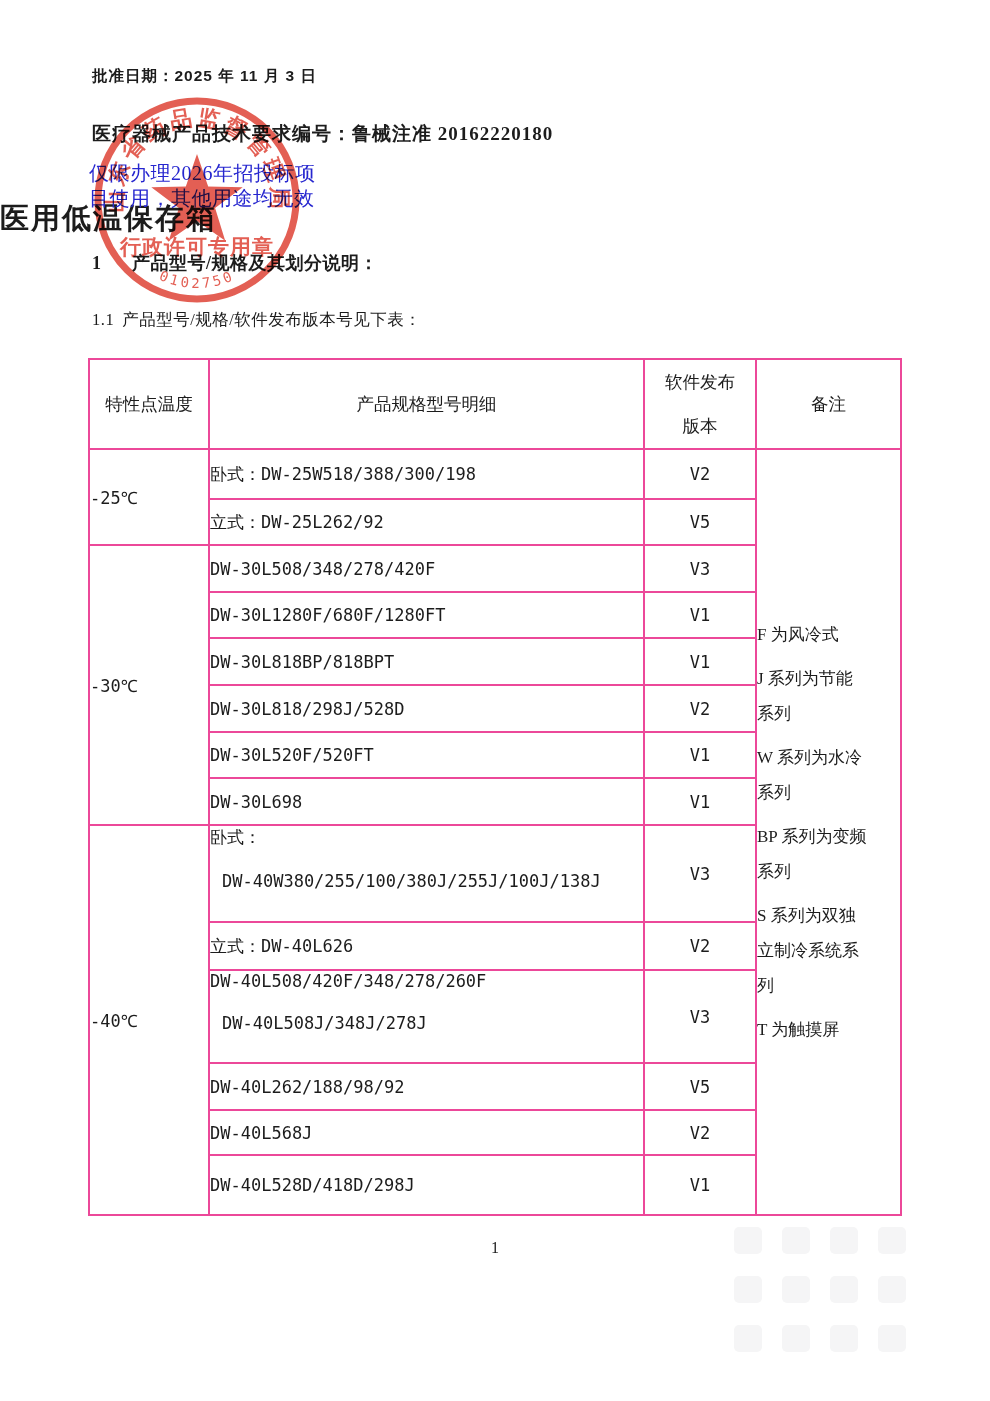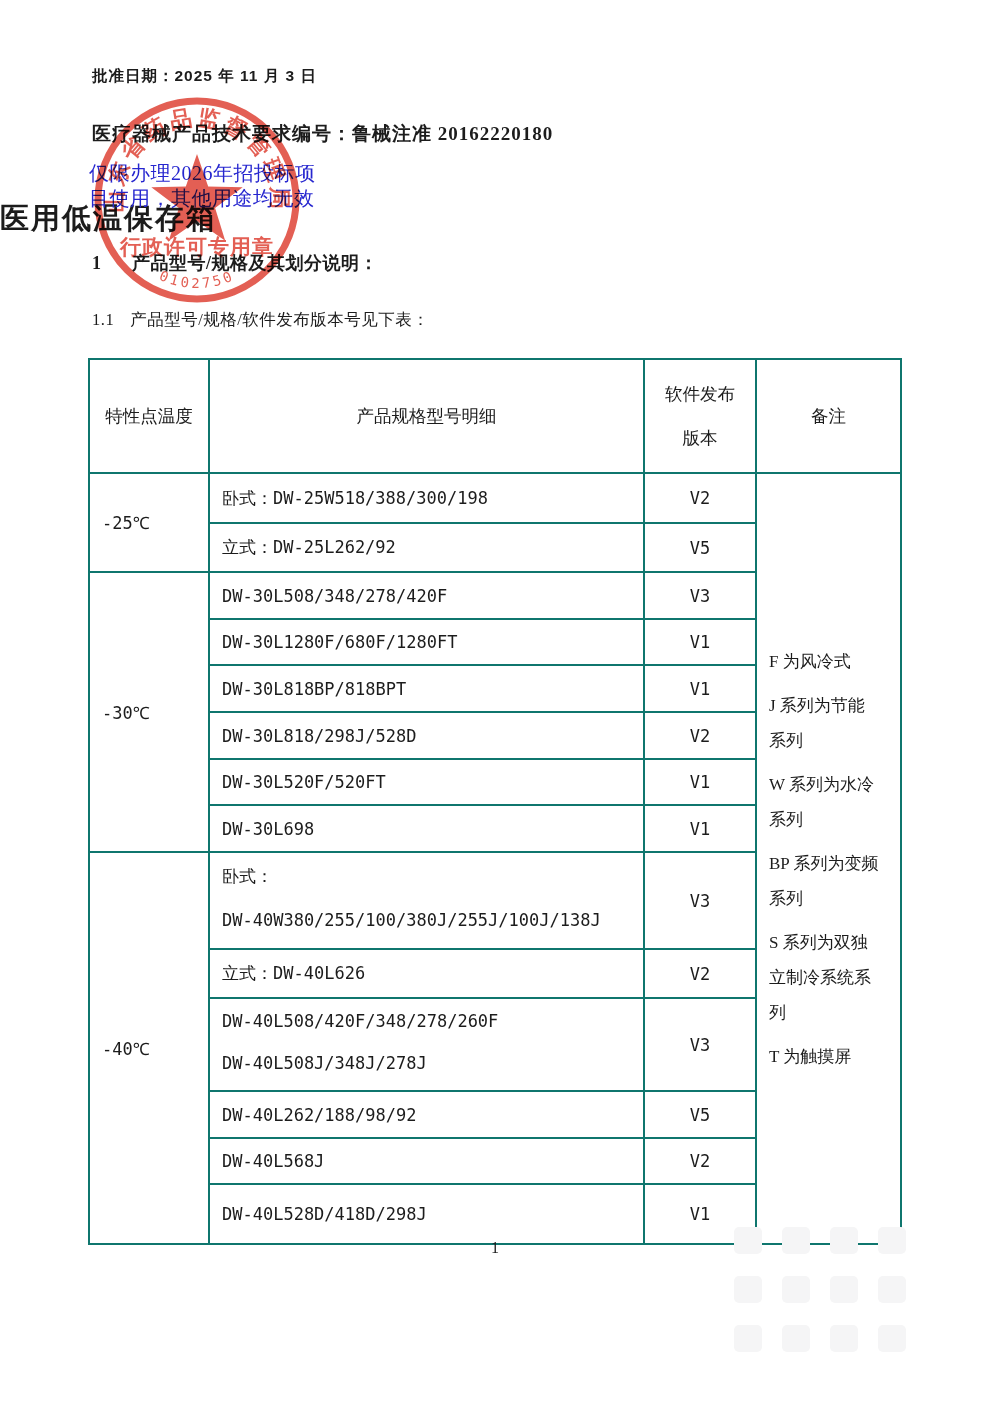--- a/index.html
+++ b/index.html
@@ -16,31 +16,31 @@
 
   .stamp { position:absolute; left:91px; top:94px; width:212px; height:212px;
            opacity:0.82; mix-blend-mode:multiply; z-index:4; pointer-events:none; }
 
   .title { position:absolute; left:0; right:0; top:180px; text-align:left;
            font-size:29px; font-weight:700; letter-spacing:2px; }
 
   .sec1  { position:absolute; left:92px; top:251px; font-size:18px; font-weight:700; letter-spacing:0.5px; }
   .sec1 .no { display:inline-block; width:40px; }
   .sec11 { position:absolute; left:92px; top:309px; font-size:16.5px; letter-spacing:0.5px; }
-  .sec11 .no { display:inline-block; margin-right:16px; }
+  .sec11 .no { display:inline-block; margin-right:8px; }
 
   table.spec { position:absolute; left:88px; top:358px; border-collapse:collapse; table-layout:fixed; }
-  table.spec td, table.spec th { border:2px solid #0f766e; padding:12px; }
+  table.spec td, table.spec th { border:2px solid #ec4899; padding:0; }
   table.spec th { font-size:17.5px; font-weight:400; text-align:center; vertical-align:middle; }
   th.pre { white-space:pre-line; line-height:44px; }
 
   .mono { font-family:"DejaVu Sans Mono","Liberation Mono",monospace; }
   td.temp  { font-size:17px; padding-left:10px; vertical-align:middle; text-align:left; }
   td.model { font-size:17px; padding-left:11px; vertical-align:middle; text-align:left; }
-  td.model .l2 { margin-top:22px; }
+  td.model .l2 { margin-top:22px;margin-left:12px; }
   td.dbl   { vertical-align:top; padding-top:14px; }
   td.ver   { font-size:17px; text-align:center; vertical-align:middle; }
   td.remark { font-size:17px; vertical-align:middle; padding:36px 6px 0 8px; line-height:35px; }
   td.remark p { margin:9px 0; white-space:pre-line; }
 
   .wm { position:absolute; left:734px; top:1227px; display:grid;
         grid-template-columns:repeat(4,28px); grid-auto-rows:27px;
         column-gap:20px; row-gap:22px; z-index:1; }
   .wm div { background:#f5f5f6; border-radius:5px; }
 

